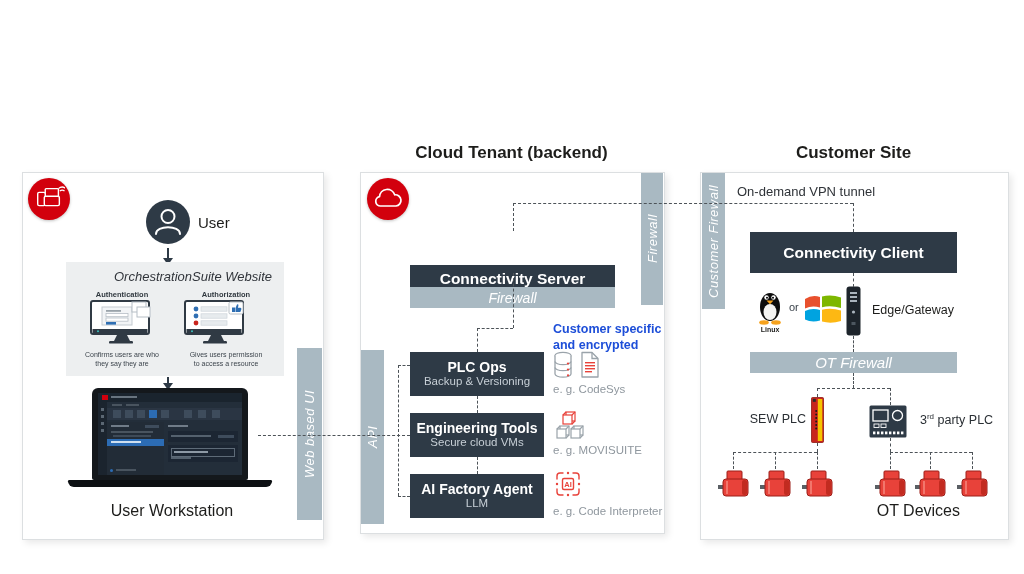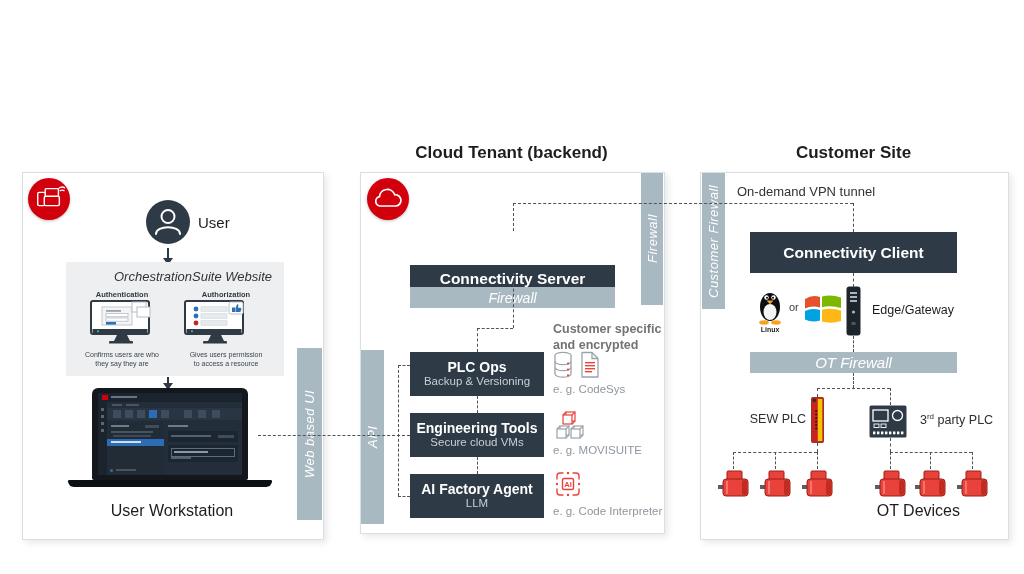--- a/index.html
+++ b/index.html
@@ -23,21 +23,21 @@
         writing-mode:vertical-rl;transform:rotate(180deg);display:flex;align-items:center;
         justify-content:center;letter-spacing:.5px;}
   .dashh{position:absolute;border-top:1px dashed #4d5358;height:0;}
   .dashv{position:absolute;border-left:1px dashed #4d5358;width:0;}
   .arr-line{position:absolute;width:2px;background:#2e3a46;}
   .arr-head{position:absolute;width:0;height:0;border-left:5px solid transparent;
             border-right:5px solid transparent;border-top:7px solid #2e3a46;}
   .caption{font-size:7px;color:#3c444c;text-align:center;white-space:pre-line;line-height:1.3;}
   .minilabel{font-size:7.5px;font-weight:bold;color:#30383f;text-align:center;}
   .example{position:absolute;font-size:11.5px;color:#8f979e;}
-  .note{position:absolute;font-size:12.5px;font-weight:bold;color:#737373;
+  .note{position:absolute;font-size:12.5px;font-weight:bold;color:#1d4ed8;
         white-space:pre-line;line-height:1.25;}
   .plclabel{position:absolute;font-size:12.5px;color:#2a2f34;}
   sup{font-size:8px;}
   .ld{position:absolute;}
 </style>
 </head>
 <body>
 
 <div id="stage">
 

